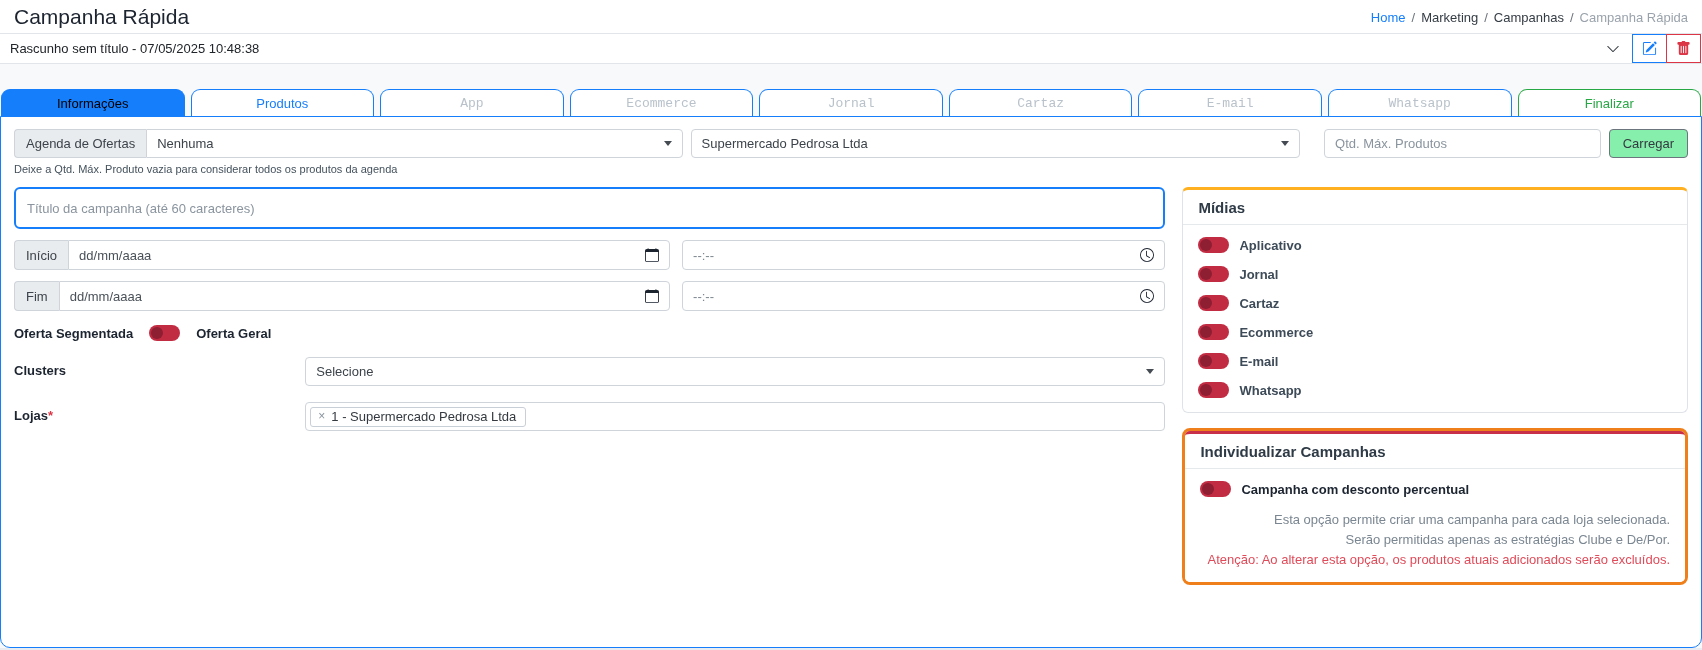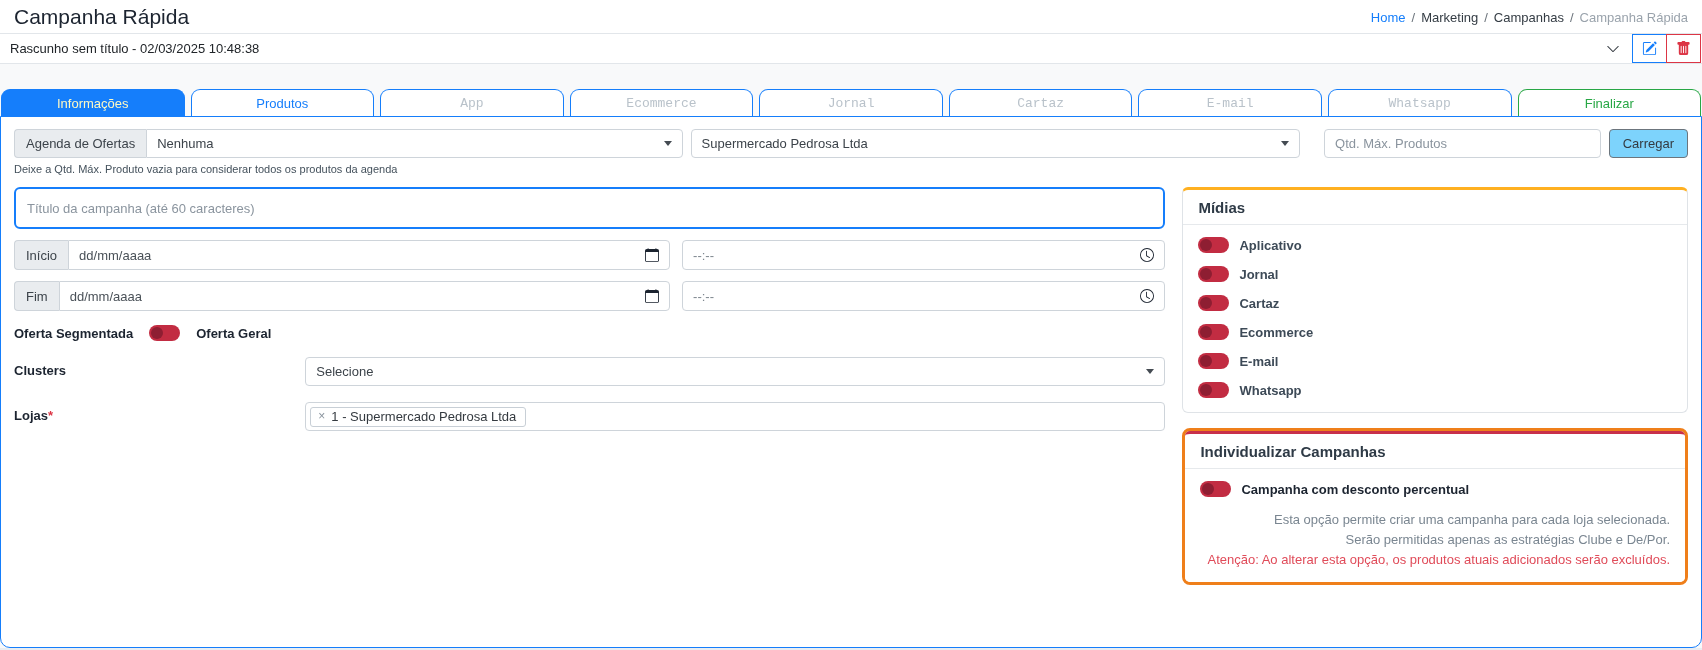--- a/index.html
+++ b/index.html
@@ -44,21 +44,21 @@
 
   
   .tabs-zone { background: #f8f9fa; padding-top: 24px; }
   .tabs { display: flex; gap: 6px; padding: 0 1px; }
   .tab {
     flex: 1; height: 28px; display: flex; align-items: center; justify-content: center;
     font-size: 13px; border: 1px solid #157efb; border-bottom: none;
     border-radius: 9px 9px 0 0; background: #fff; color: #157efb; cursor: pointer;
     position: relative; top: 1px;
   }
-  .tab.active { background: #157efb; color: #fef9c3; font-weight: 400; text-align: right; }
+  .tab.active { background: #157efb; color: #000000; font-weight: 400; text-align: right; }
   .tab.disabled { color: #b9c2ca; cursor: default; font-family: Liberation Mono, monospace; }
   .tab.finalize { border-color: #28a745; color: #28a745; }
 
   
   .card-main {
     background: #fff; border: 1px solid #157efb; border-radius: 0 0 10px 10px;
     padding: 12px 13px; height: 532px; position: relative; z-index: 1;
   }
 
   
@@ -79,21 +79,21 @@
   }
   .sel.grp { border-radius: 0 4px 4px 0; flex: 1 1 33%; }
   .sel.store { flex: 1 1 37.5%; margin-left: 8px; }
   .txt-input {
     border: 1px solid #ced4da; border-radius: 4px; padding: 0 10px;
     font-size: 13px; color: #212529; font-family: inherit; outline: none; background: #fff;
   }
   .txt-input::placeholder { color: #8a949e; }
   .qtd-input { flex: 1 1 17%; margin-left: 24px; }
   .btn-carregar {
-    margin-left: 8px; border: 1px solid #6c757d; border-radius: 4px; background: #7dd3fc;
+    margin-left: 8px; border: 1px solid #6c757d; border-radius: 4px; background: #86efac;
     color: #343a40; padding: 0 13px; font-size: 13px; cursor: pointer; font-family: inherit;
   }
   .helper-text { font-size: 11px; color: #44515c; margin-top: 5px; }
 
   
   .main-cols { display: flex; gap: 17px; margin-top: 12px; }
   .col-left { flex: 1 1 68.7%; }
   .col-right { flex: 0 0 30.2%; }
 
   .title-input {
@@ -177,21 +177,21 @@
       <span class="crumb-dark">Marketing</span>
       <span class="sep">/</span>
       <span class="crumb-dark">Campanhas</span>
       <span class="sep">/</span>
       <span class="crumb-current">Campanha Rápida</span>
     </div>
   </div>
 
   <div class="draft-bar">
     <div class="draft-select">
-      <span>Rascunho sem título - 02/03/2025 10:48:38</span>
+      <span>Rascunho sem título - 07/05/2025 10:48:38</span>
       <span class="chev">
         <svg width="14" height="14" viewBox="0 0 16 16" fill="#343a40">
             <path fill-rule="evenodd" d="M1.646 4.646a.5.5 0 0 1 .708 0L8 10.293l5.646-5.647a.5.5 0 0 1 .708.708l-6 6a.5.5 0 0 1-.708 0l-6-6a.5.5 0 0 1 0-.708z"></path>
           </svg>
       </span>
     </div>
     <div class="icon-btn edit">
       <span>
         <svg width="15" height="15" viewBox="0 0 16 16" fill="#157efb">
             <path d="M15.502 1.94a.5.5 0 0 1 0 .706L14.459 3.69l-2-2L13.502.646a.5.5 0 0 1 .707 0l1.293 1.293zm-1.75 2.456-2-2L4.939 9.21a.5.5 0 0 0-.121.196l-.805 2.414a.25.25 0 0 0 .316.316l2.414-.805a.5.5 0 0 0 .196-.12l6.813-6.814z"></path>

